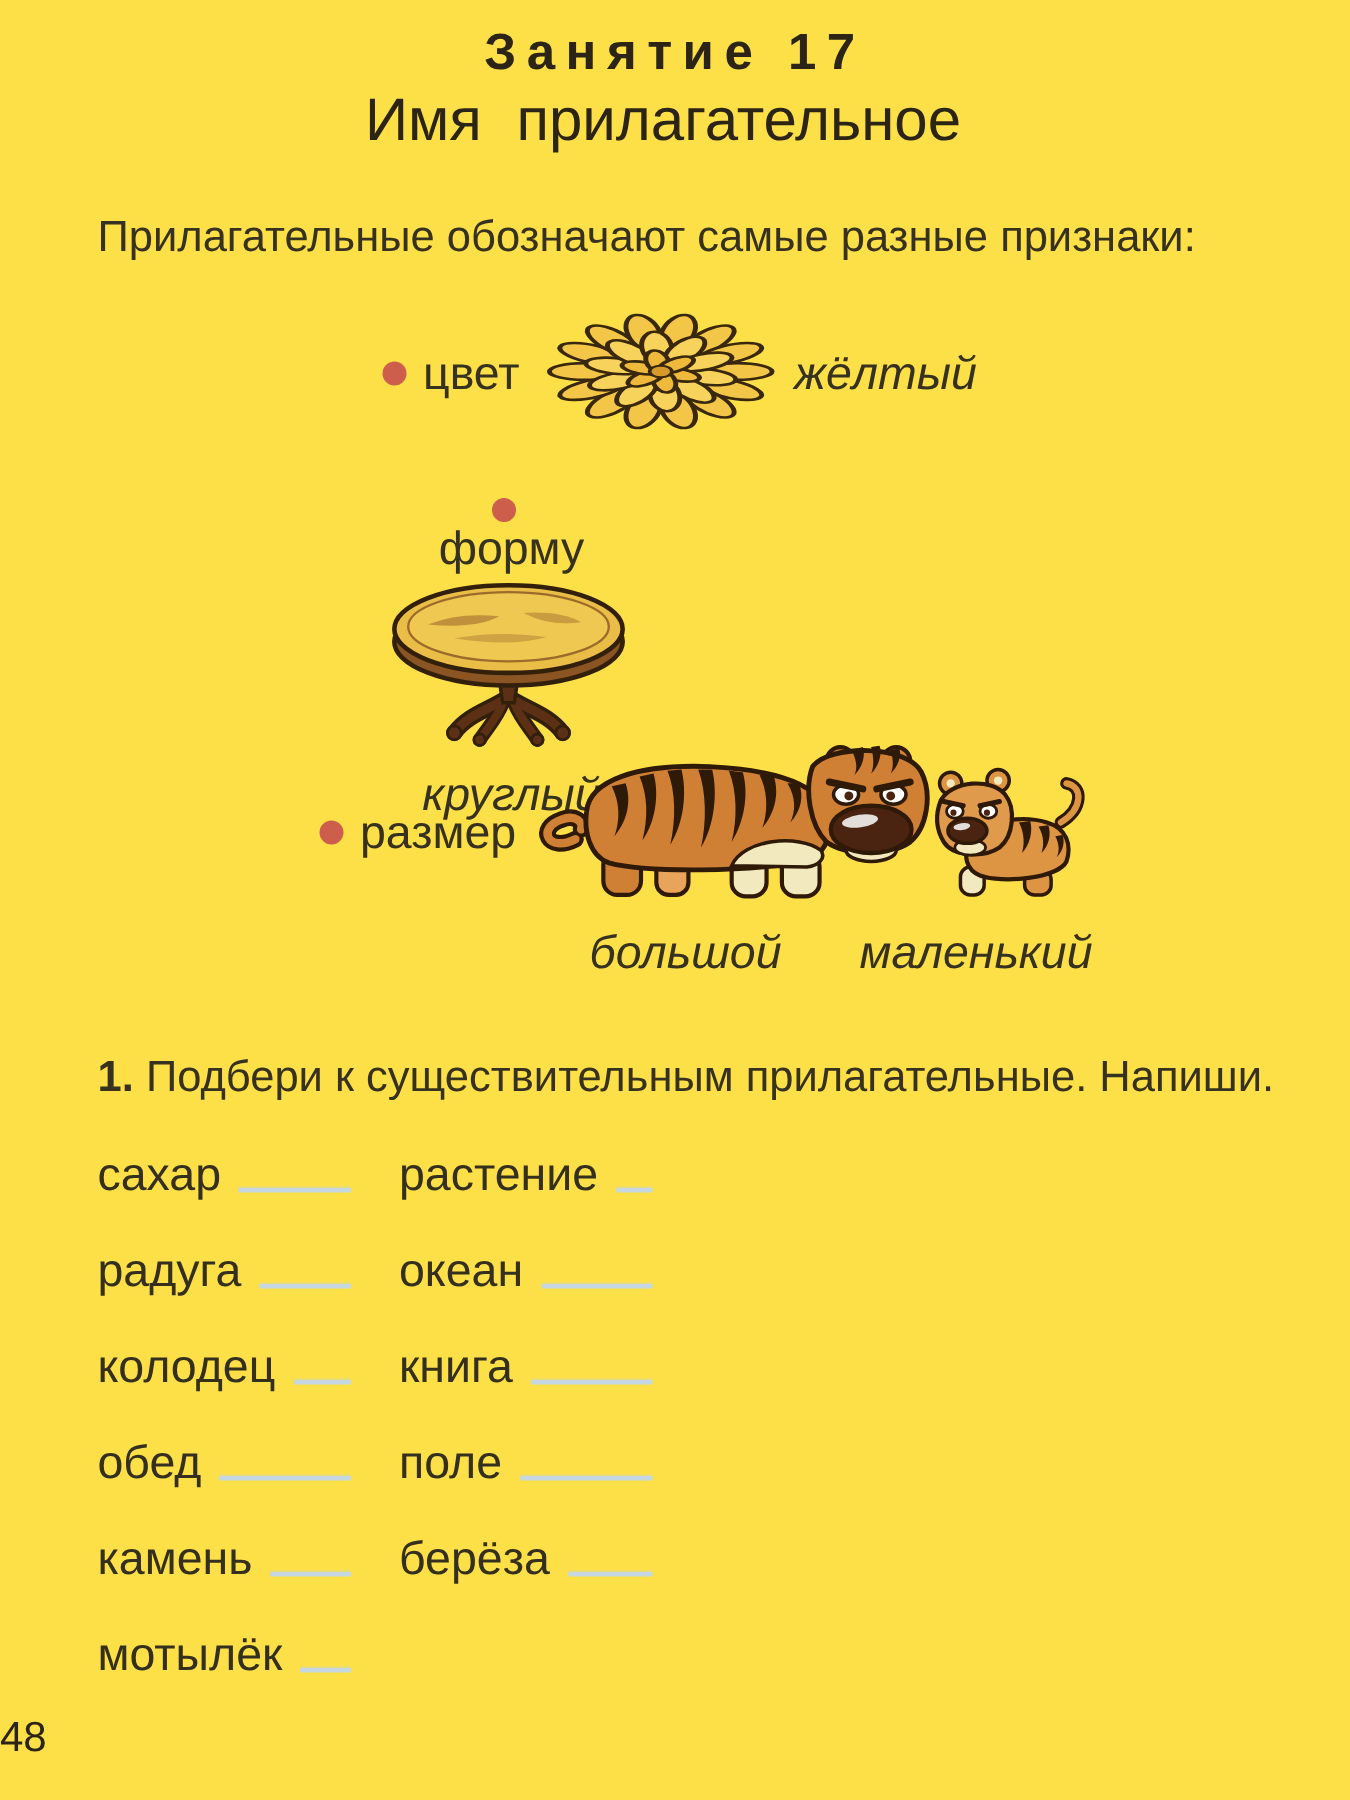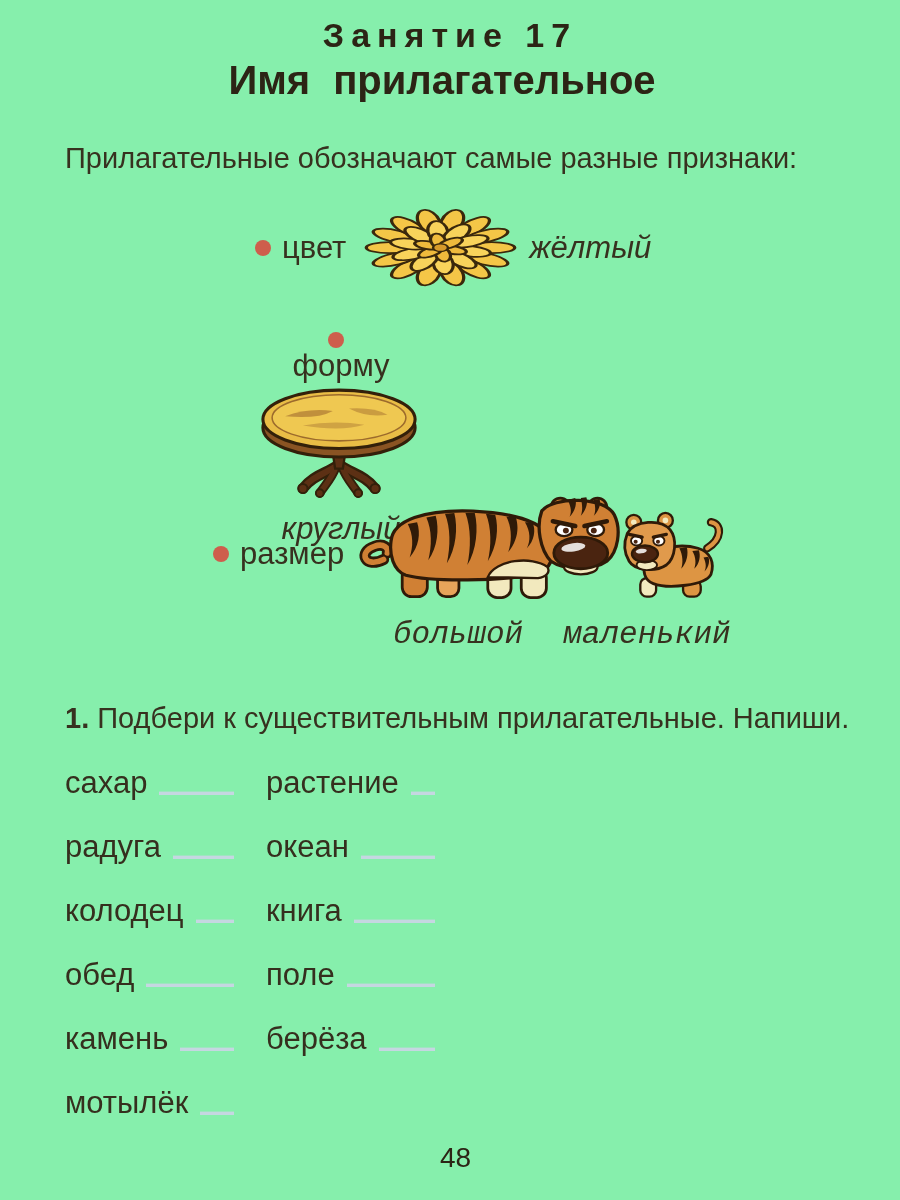--- a/index.html
+++ b/index.html
@@ -1,37 +1,37 @@
 <!DOCTYPE html>
 <html><head>
 <meta charset="utf-8">
 <style>
   * { margin:0; padding:0; box-sizing:border-box; }
   html,body { background:#ffffff; }
   .page {
     position:relative;
     width:900px; height:1200px;
     margin:0 auto;
-    background:#86efac;
+    background:#fde047;
     font-family:"Liberation Sans", sans-serif;
     color:#37301E;
     overflow:hidden;
   }
   
   .lesson-number {
     position:absolute; top:16px; left:0; right:0;
     text-align:center;
     font-size:34px; font-weight:700;
     letter-spacing:7px;
     color:#2C2415;
   }
   .page-title {
     position:absolute; top:58px; left:0; right:16px;
     text-align:center;
-    font-size:40px; font-weight:700;
+    font-size:40px; font-weight:400;
     word-spacing:12px;
     color:#2C2415;
   }
   
   .intro {
     position:absolute; top:142px; left:65px; right:40px;
     font-size:29px;
     color:#37311F;
   }
   
@@ -49,21 +49,21 @@
     font-size:31px; font-style:italic; color:#37311F; white-space:nowrap;
   }
   .row-color { left:255px; top:200px; }
   .row-color .illu { margin:0 6px 0 12px; }
   .row-shape { left:248px; top:332px;flex-direction:column; }
   .row-shape .illu { margin:0 14px 0 10px; }
   .row-size  { left:213px; top:485px; }
   .row-size  .illu { margin-left:8px; }
   .size-caption {
     position:absolute; left:393px; top:617px;
-    display:flex; gap:40px;font-family:Liberation Mono, monospace;
+    display:flex; gap:52px;
   }
   
   .exercise {
     position:absolute; top:702px; left:65px; right:24px;
     font-size:29px; color:#37311F;
   }
   .exercise .num { font-weight:700; }
   
   .words {
     position:absolute; top:736px; left:65px; right:63px;
@@ -76,21 +76,21 @@
   .word-row { display:flex; align-items:flex-end; height:64px; }
   .word { font-size:31px; line-height:1.05; color:#352F1E; white-space:nowrap; }
   .blank {
     flex:1; margin-left:12px; margin-bottom:5px;
     border-bottom:3px solid #C5D7E1;
     box-shadow:0 -1px 0 rgba(197,215,225,.4);
   }
   
   .page-number {
     position:absolute; top:1142px; left:0; right:0;
-    text-align:center; font-size:28px; color:#2C2415;padding-left:11px;
+    text-align:left; font-size:28px; color:#2C2415;
   }
 </style>
 </head>
 <body>
 
 <div class="page">
 
   <div class="lesson-number">Занятие 17</div>
   <div class="page-title">Имя прилагательное</div>
 

